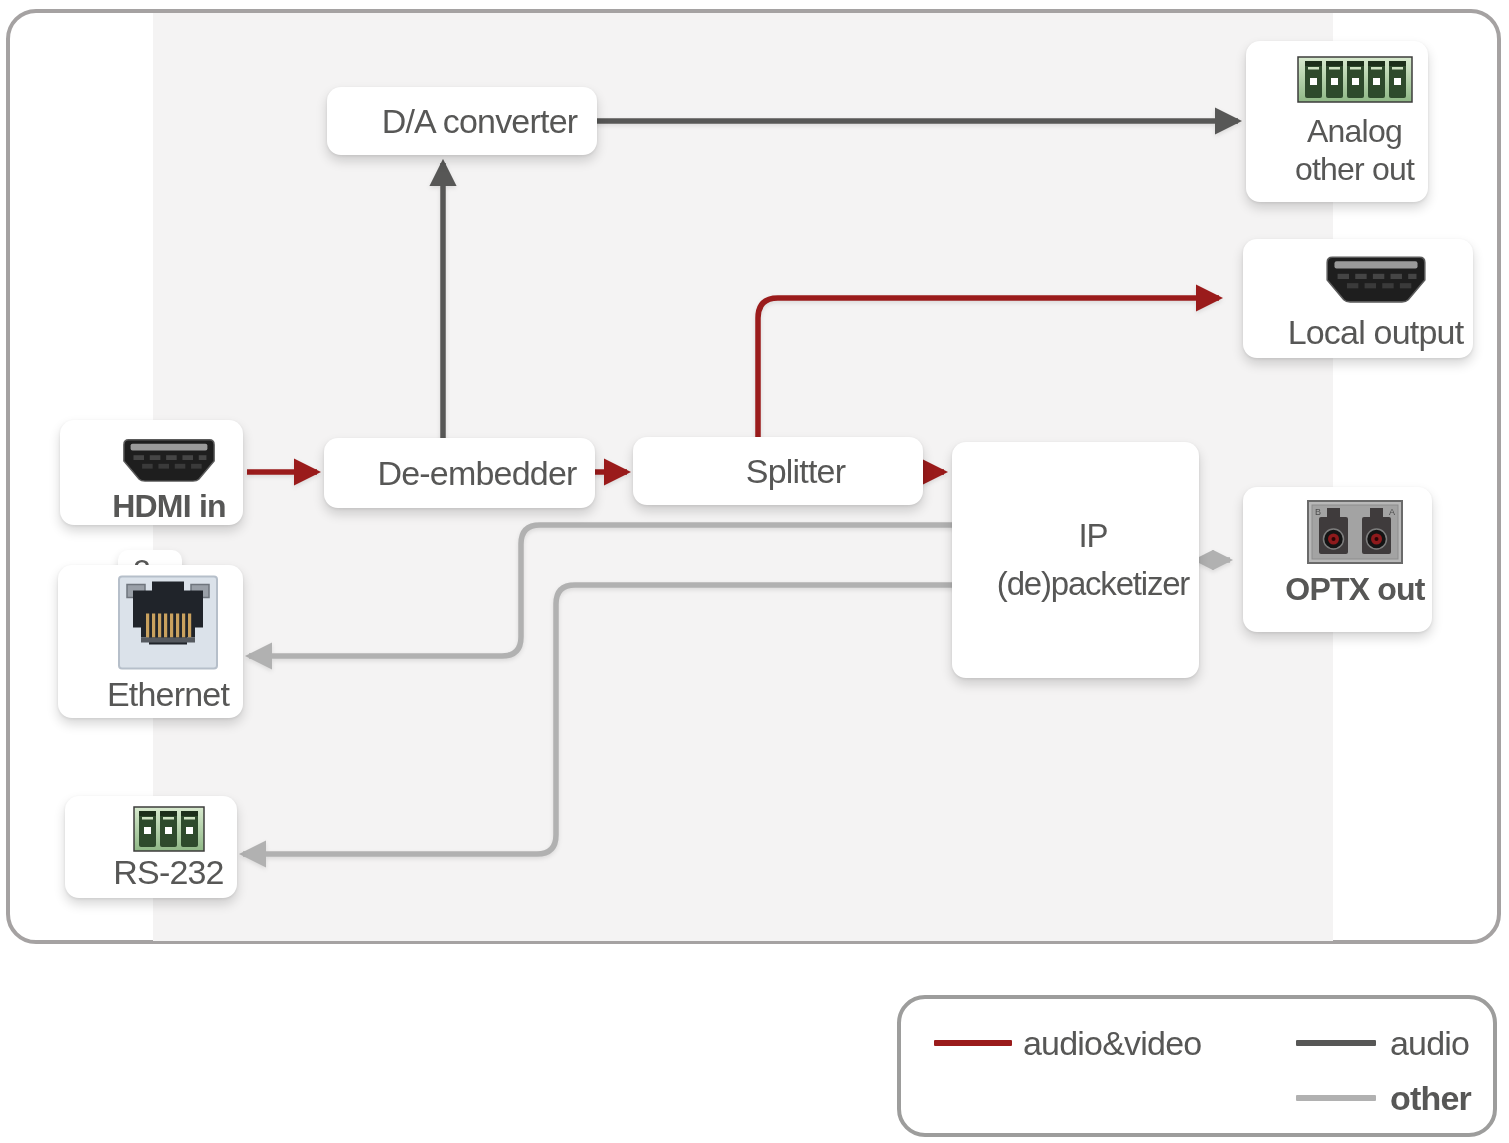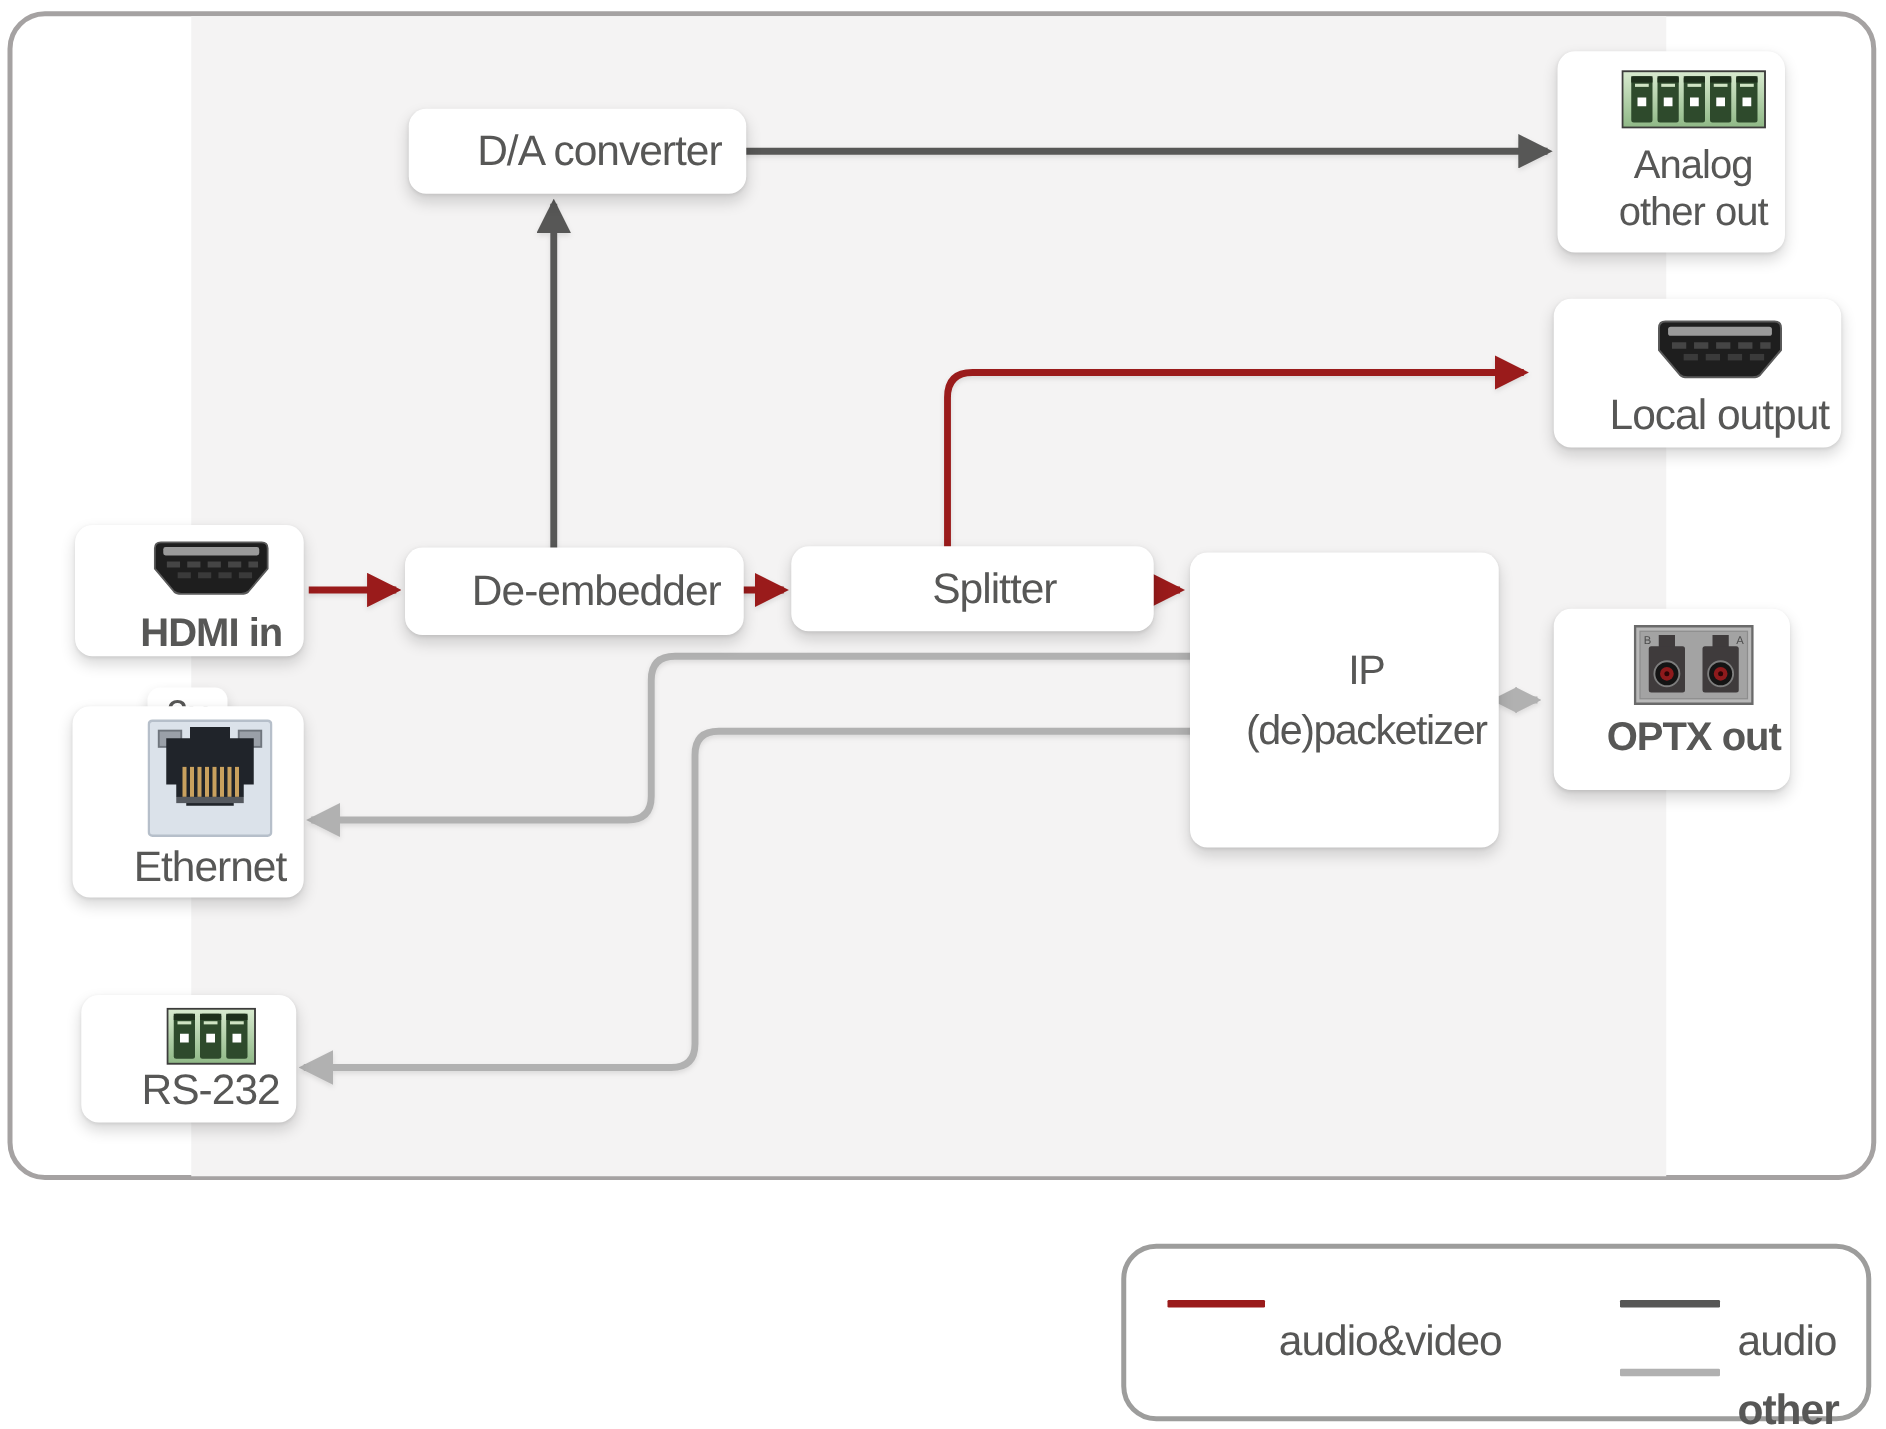--- a/index.html
+++ b/index.html
@@ -30,39 +30,39 @@
   .lbl{font-size:34px;letter-spacing:-0.8px;color:var(--text,#575756);white-space:nowrap;}
   .lbl.bold{font-weight:700;font-size:32px;}
   .two{line-height:48px;font-size:33px;letter-spacing:-1.2px;}
   .two2{line-height:38px;font-size:32px;letter-spacing:-0.8px;}
 
   .n-da{left:327px;top:87px;width:235px;height:68px;}
   .n-de{left:324px;top:438px;width:236px;height:70px;}
   .n-sp{left:633px;top:437px;width:255px;height:68px;}
   .n-ip{left:952px;top:442px;width:212px;height:236px;}
 
-  .n-hdmi{left:60px;top:420px;width:183px;height:105px;justify-content:space-between;padding-top:9px;gap:3px;box-sizing:border-box;}
+  .n-hdmi{left:60px;top:420px;width:183px;height:105px;justify-content:flex-end;padding-top:9px;gap:3px;box-sizing:border-box;}
   .n-analog{left:1246px;top:41px;width:182px;height:161px;justify-content:flex-start;padding-top:15px;gap:9px;box-sizing:border-box;}
   .n-local{left:1227px;top:239px;width:230px;height:119px;justify-content:flex-start;padding-top:13px;gap:7px;box-sizing:border-box;margin-left:16px;}
   .n-optx{left:1243px;top:487px;width:189px;height:145px;justify-content:flex-start;padding-top:13px;gap:7px;box-sizing:border-box;}
   .n-eth{left:58px;top:565px;width:185px;height:153px;justify-content:flex-start;padding-top:10px;gap:5px;box-sizing:border-box;}
   .n-rs{left:65px;top:796px;width:172px;height:102px;justify-content:flex-start;padding-top:10px;gap:1px;box-sizing:border-box;}
 
   .badge{position:absolute;left:118px;top:550px;width:64px;height:43px;background:#fff;
          border-radius:10px;box-shadow:0 5px 10px rgba(0,0,0,.16);
          display:flex;align-items:center;justify-content:center;font-size:32px;color:var(--text,#575756);}
 
   
   .legend{position:absolute;left:897px;top:995px;width:600px;height:142px;box-sizing:border-box;
           border:4px solid var(--legend-border,#9d9d9c);border-radius:28px;background:#fff;}
   .sw{position:absolute;height:6px;border-radius:1px;}
   .sw-av{left:33px;top:41px;width:78px;background:var(--audio-video,#9a1b1b);}
   .sw-au{left:395px;top:41px;width:80px;background:var(--audio,#575756);}
   .sw-ot{left:395px;top:96px;width:80px;background:var(--other,#b1b1b1);}
-  .lg-lbl{position:absolute;font-size:34px;letter-spacing:-0.8px;color:var(--text,#575756);line-height:44px;white-space:nowrap;margin-top:30px;}
+  .lg-lbl{position:absolute;font-size:34px;letter-spacing:-0.8px;color:var(--text,#575756);line-height:44px;white-space:nowrap;}
   .lg-av{left:122px;top:22px;}
   .lg-au{left:489px;top:22px;}
   .lg-ot{left:489px;top:77px;font-weight:bold;}
 
   .icon{display:block;}
 </style>
 </head>
 <body>
 
 <div class="stage">

